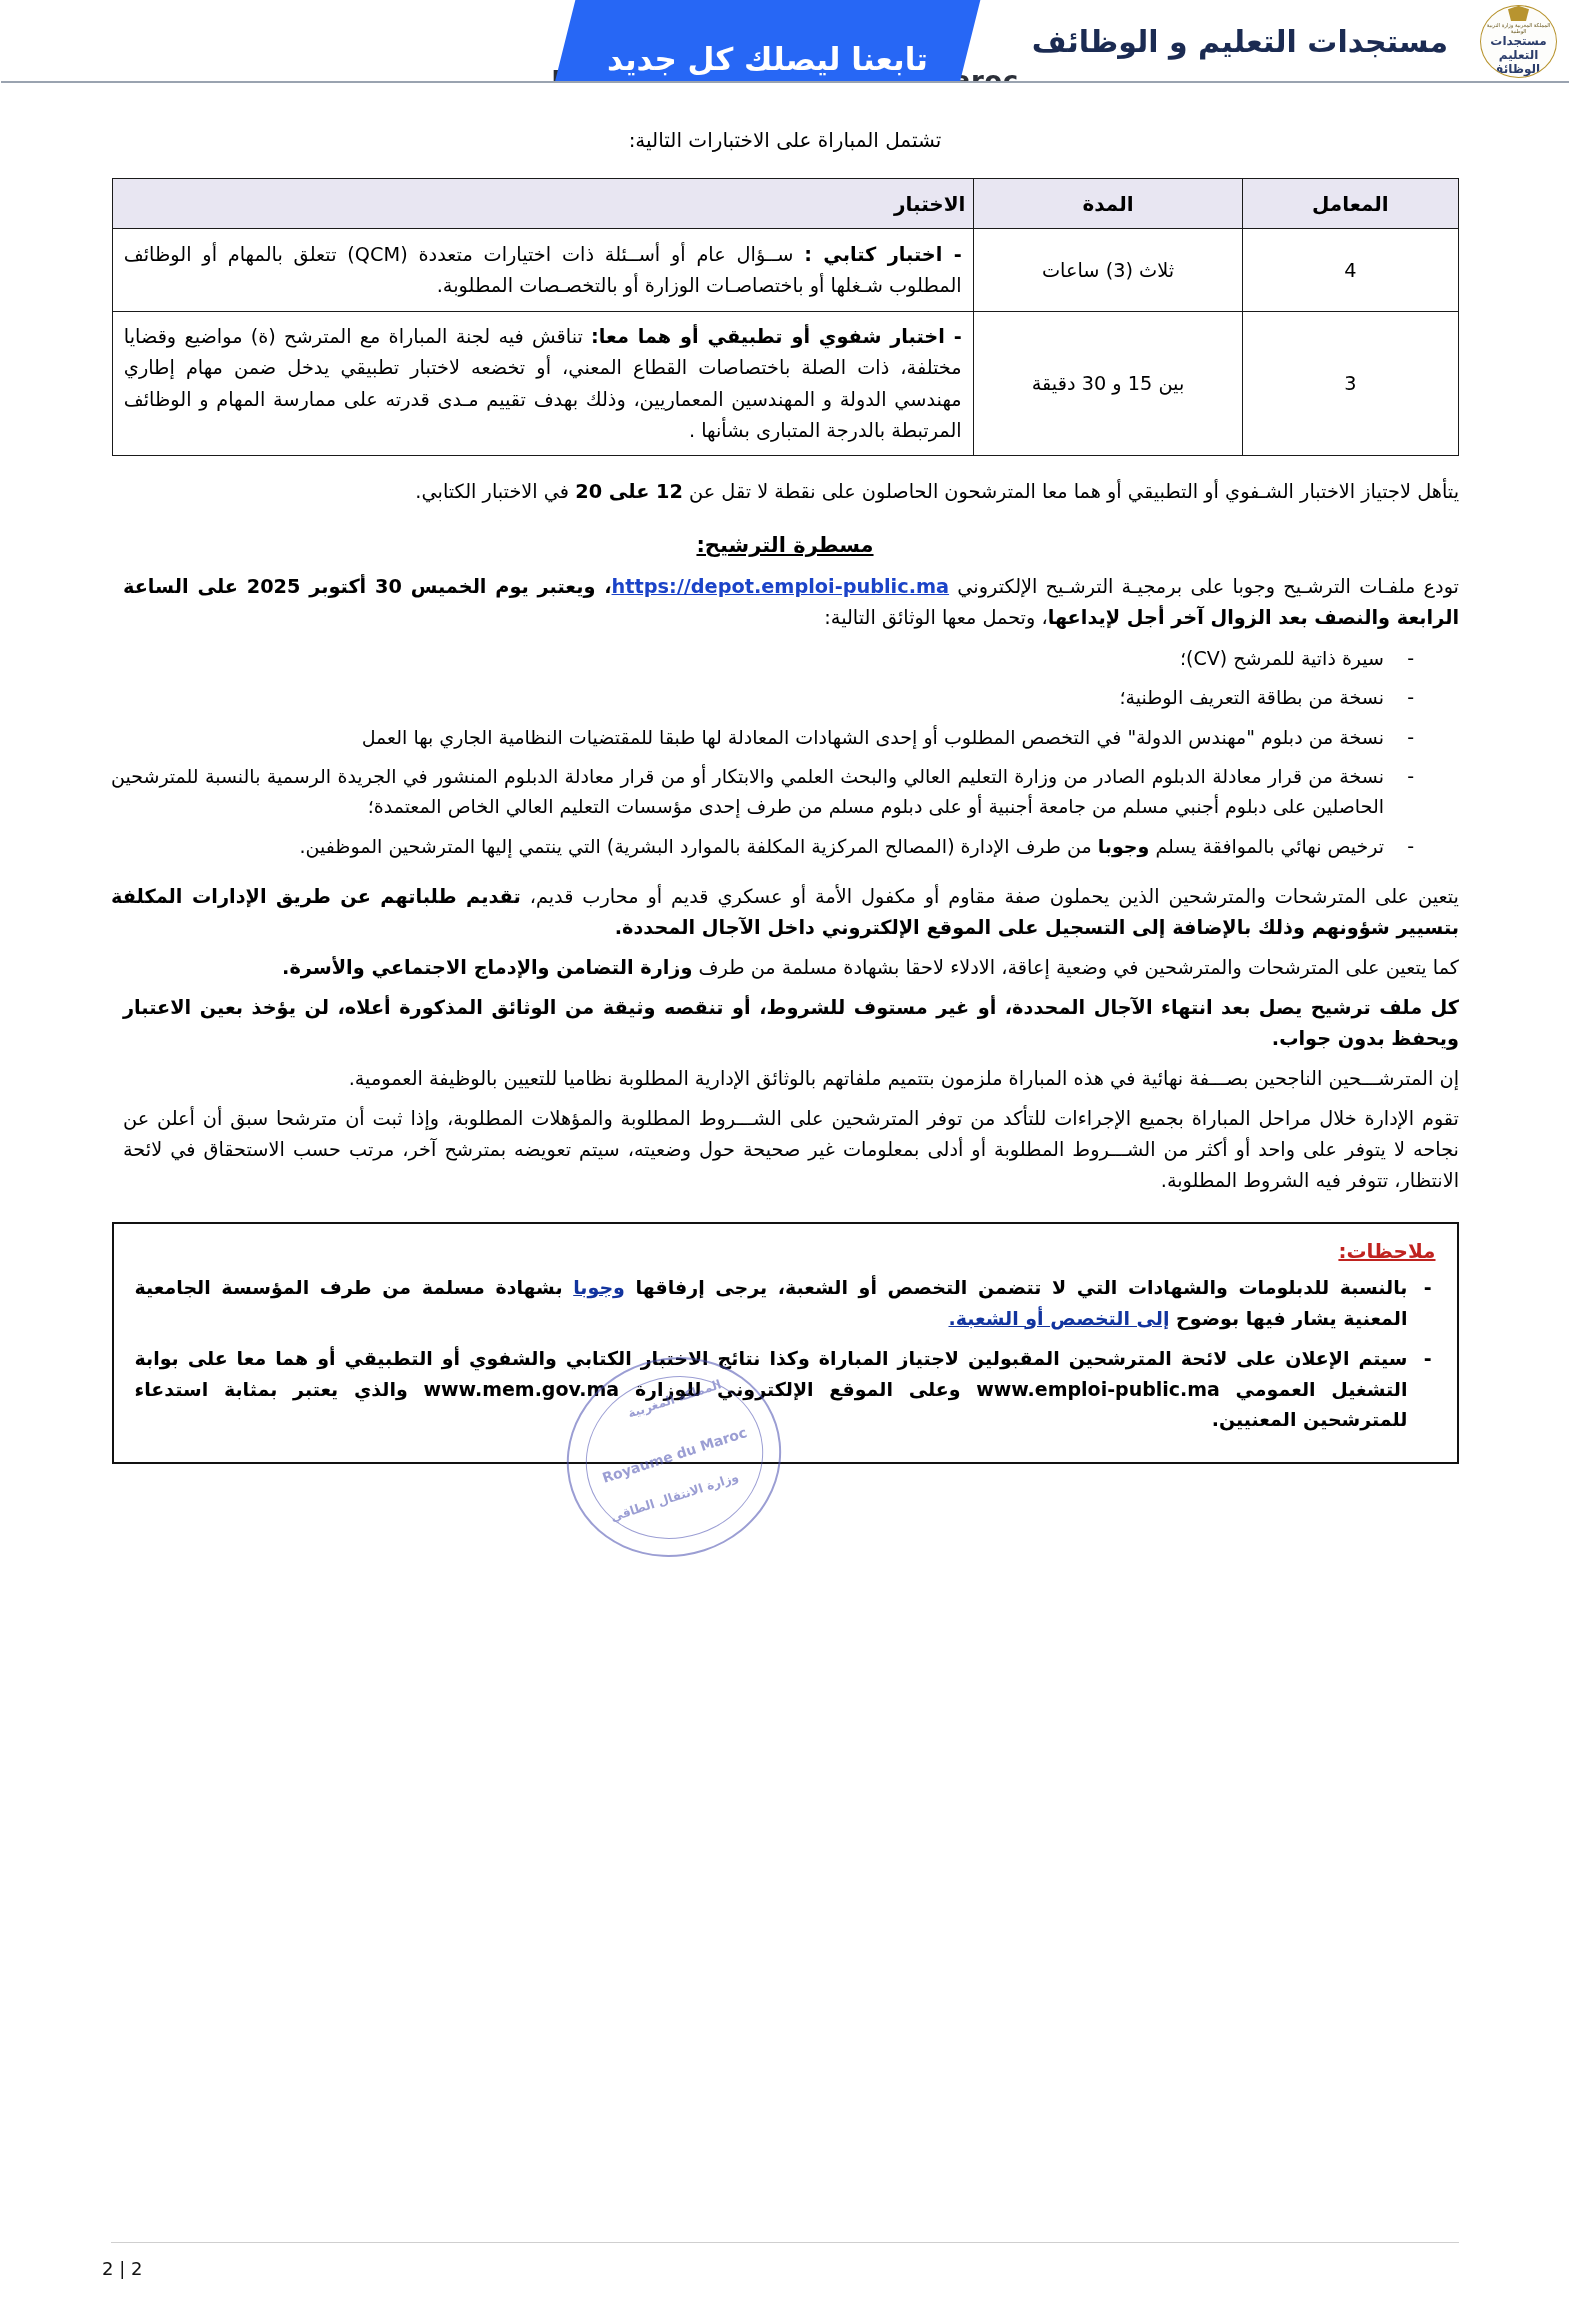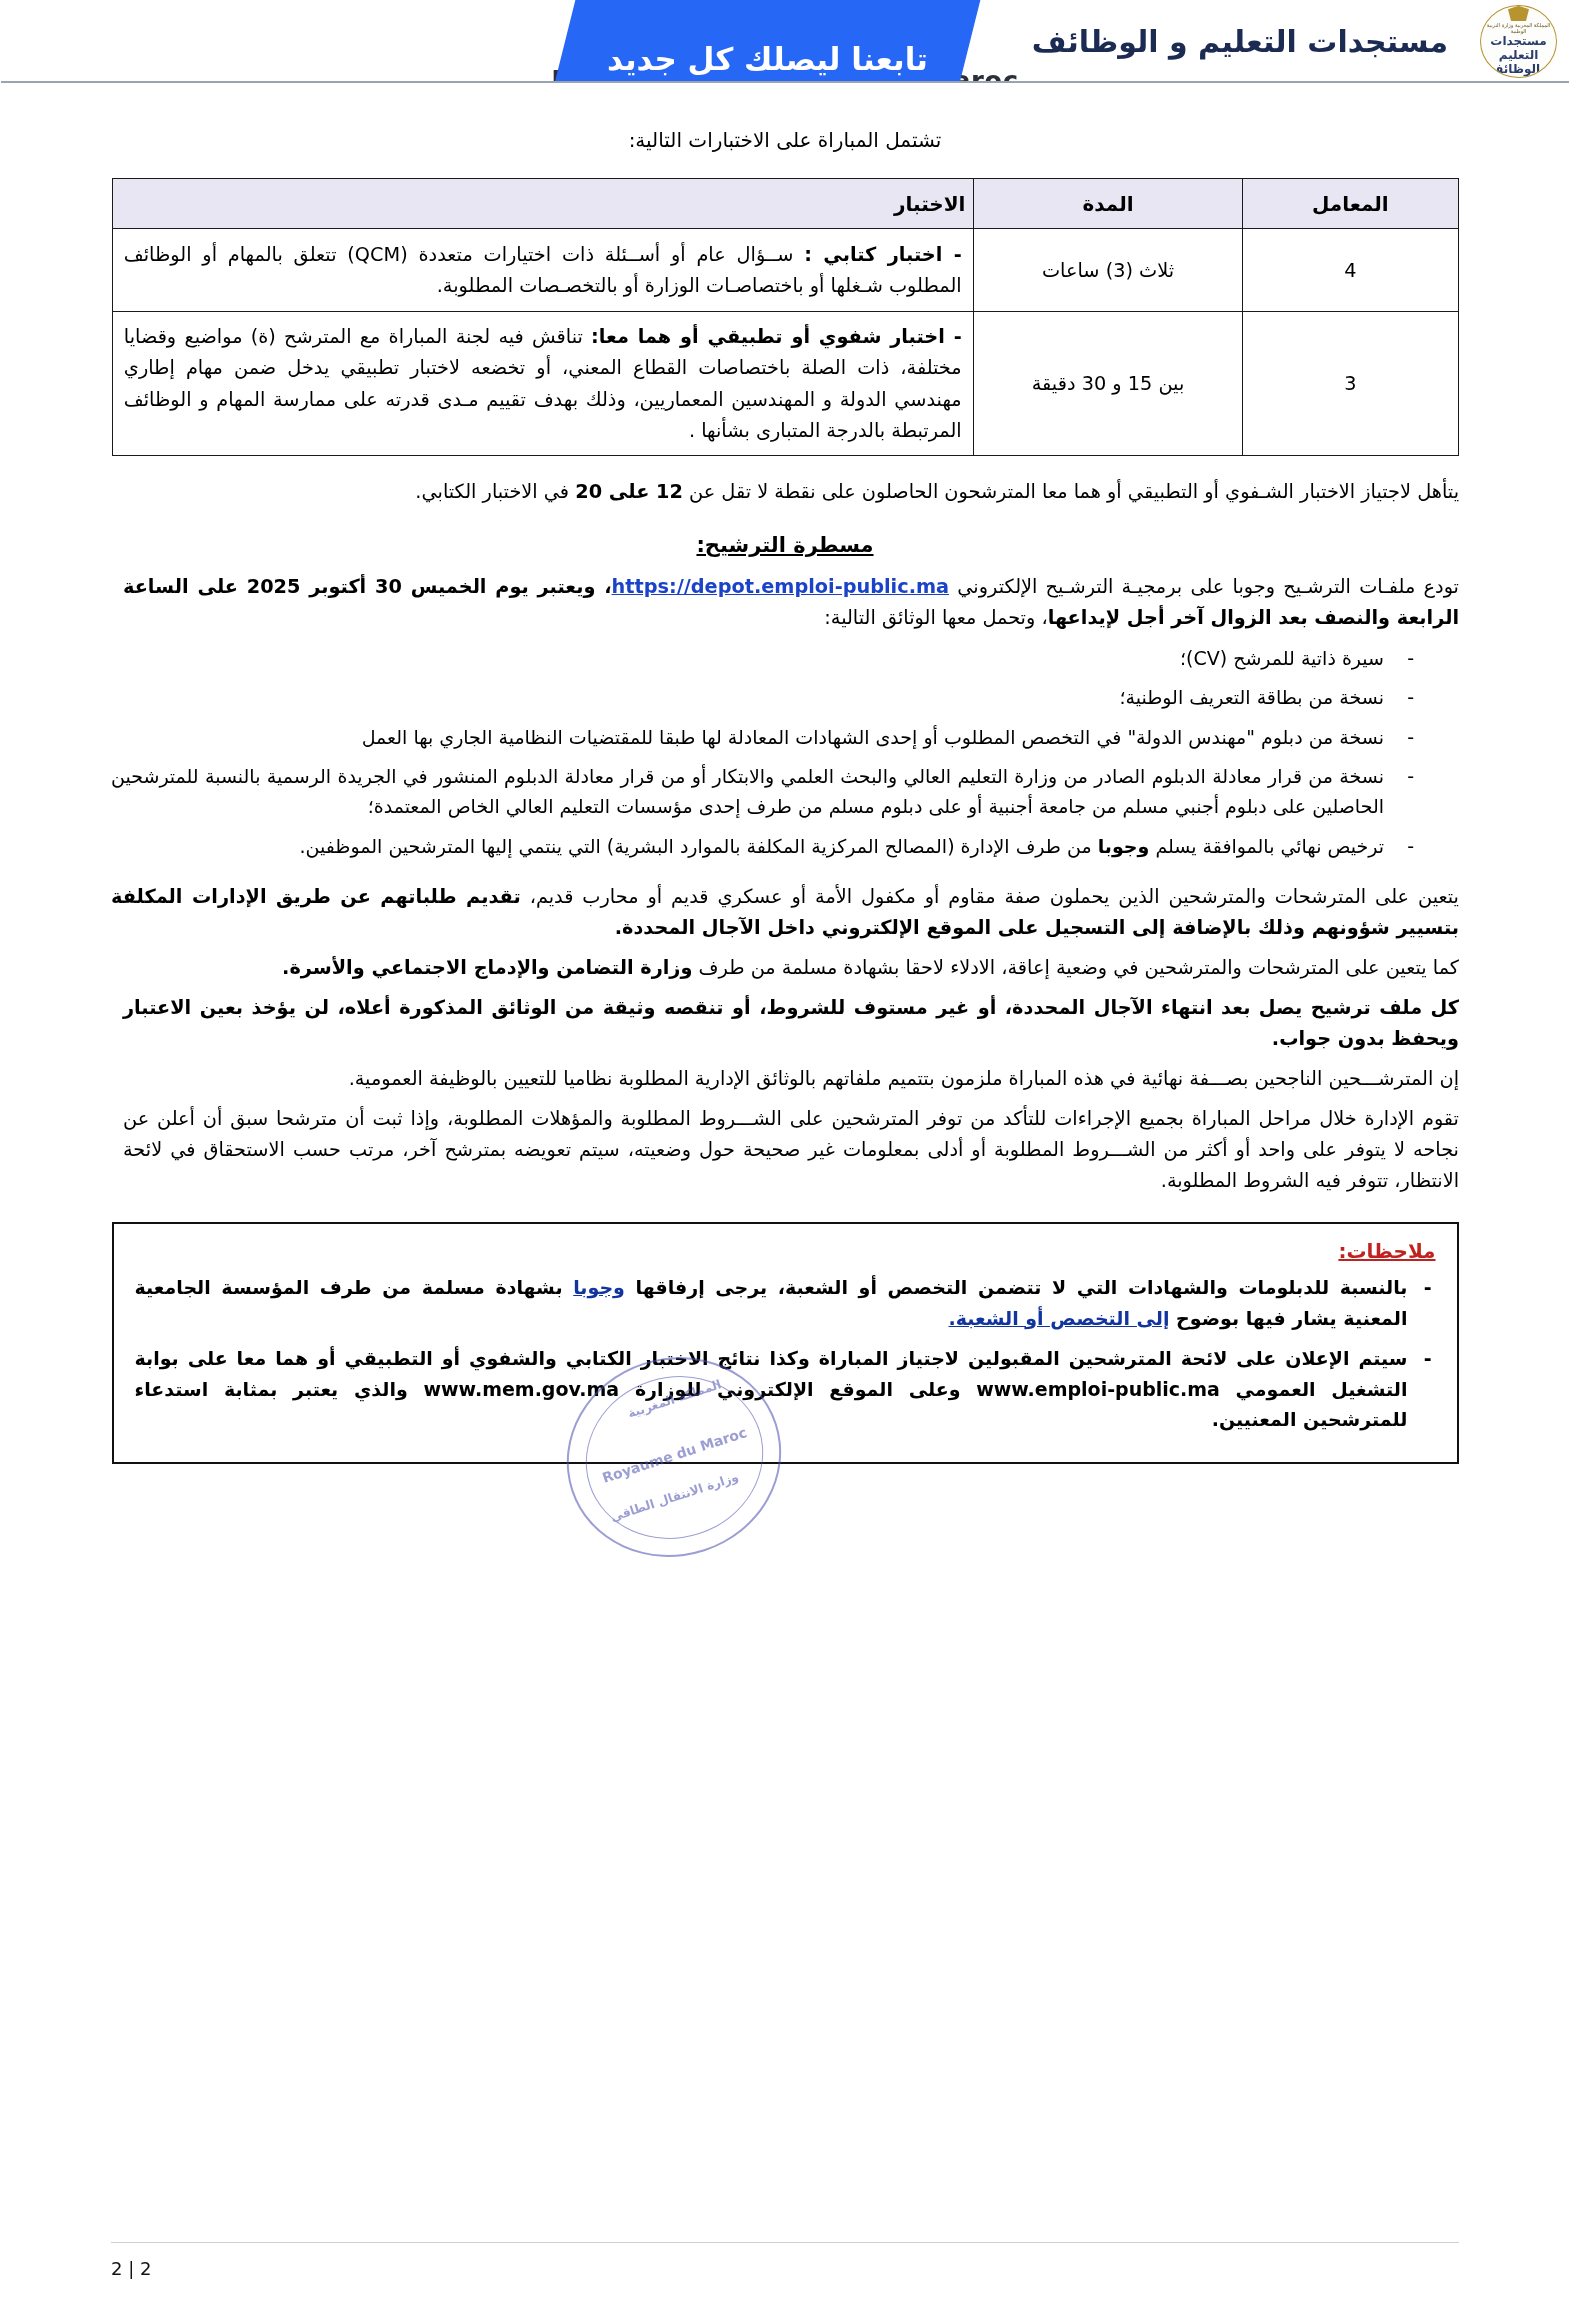--- a/index.html
+++ b/index.html
@@ -202,21 +202,21 @@
     position:absolute; width:100%; text-align:center;
     color:#4a4fb0; font-size: 12.2px; font-weight:700;
     transform: rotate(-18deg);
   }
   .stamp .st-top { top: 43px; }
   .stamp .st-mid { top: 98px; font-size: 14px; }
   .stamp .st-bot { top: 141px; }
 
   .pagenum {
     position: absolute;
-    left: 111px; bottom: 34px;
+    left: 102px; bottom: 34px;
     font-size: 18px; color:#111; direction: ltr;
   }
   .footer-rule {
     position:absolute; left: 111px; right: 111px; bottom: 70px;
     height: 0; border-top: 0.9px solid #cfcfcf;
   }
 </style>
 </head>
 <body>
 

